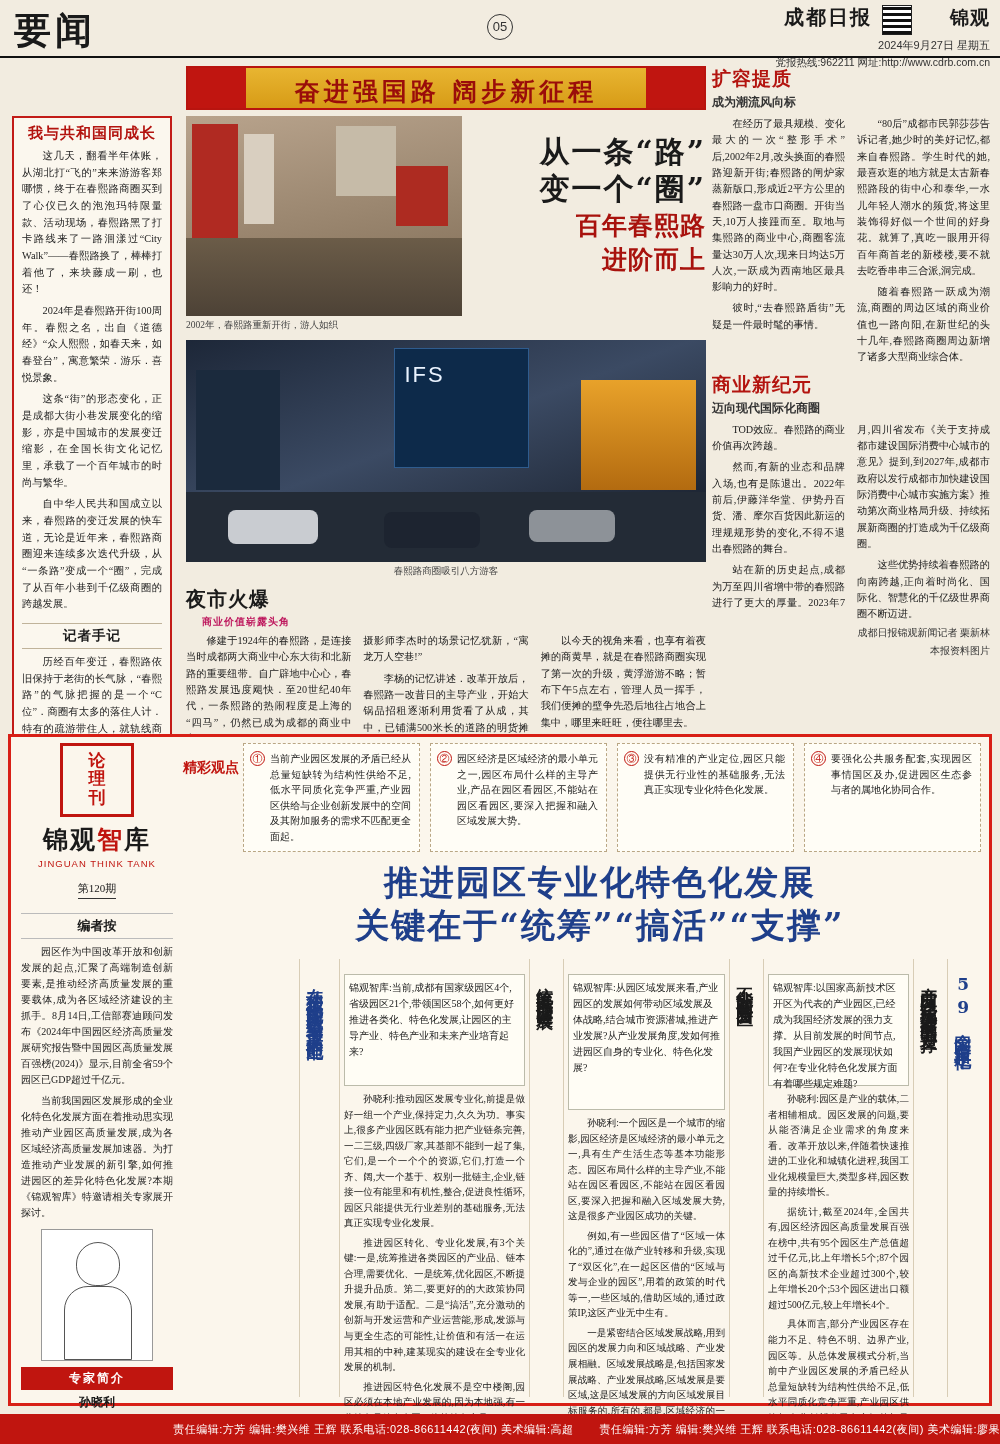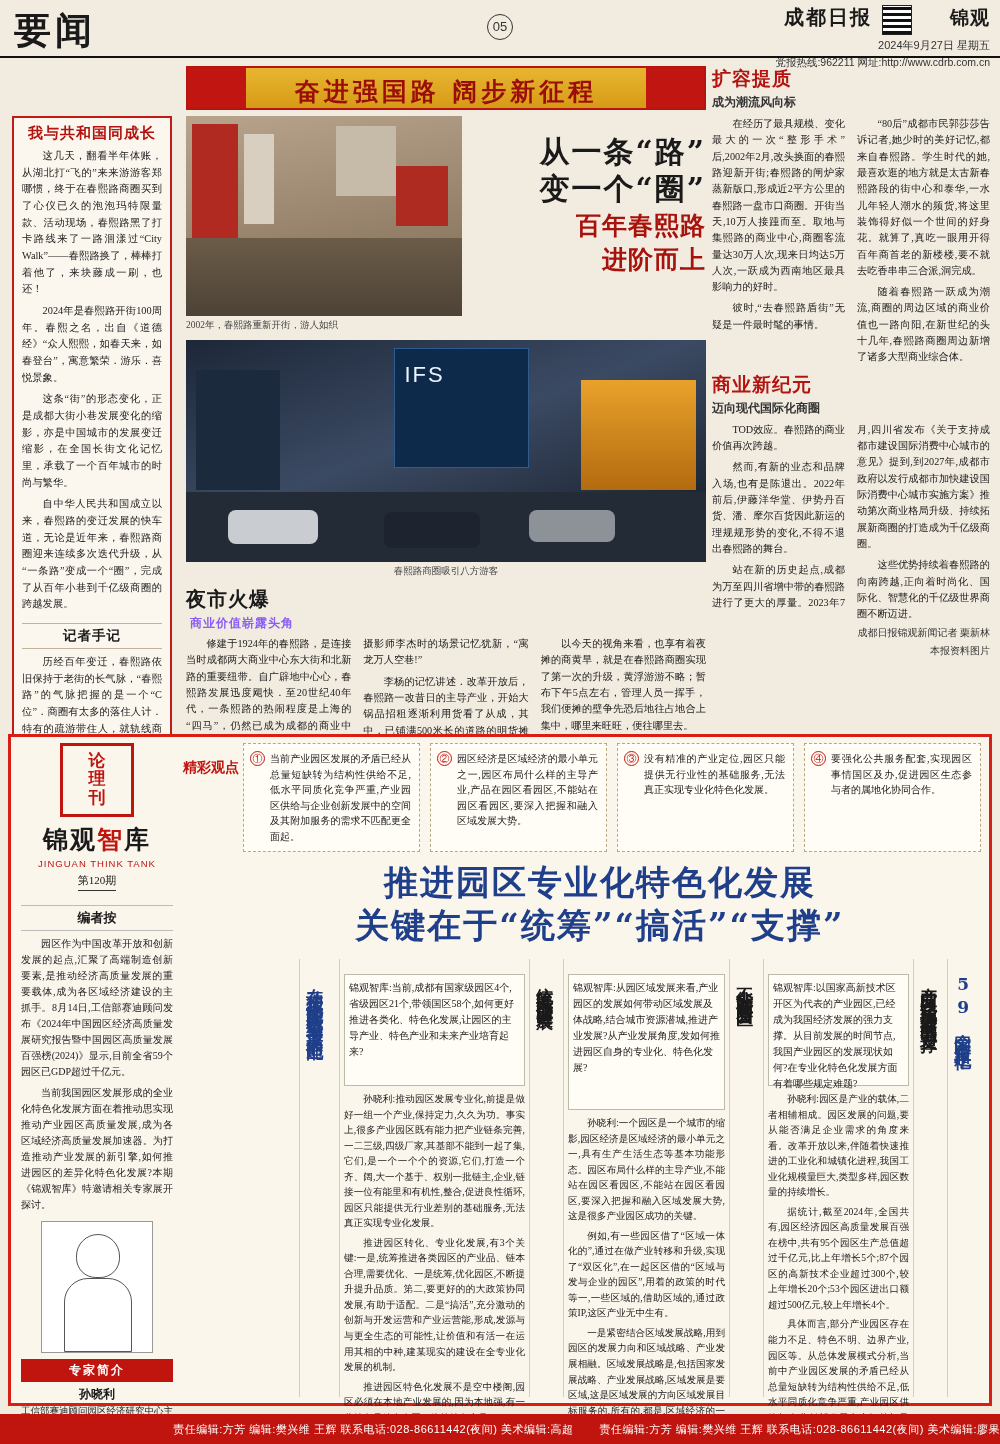--- a/index.html
+++ b/index.html
@@ -79,21 +79,21 @@
   .headline-box { float:right; width:236px; padding-top:24px; text-align:right; }
   .hl1 { font-size:30px; font-weight:bold; letter-spacing:2px; line-height:1.22; font-family:"DejaVu Serif", serif;}
   .hl2 { font-size:30px; font-weight:bold; letter-spacing:2px; line-height:1.22; font-family:"DejaVu Serif", serif;}
   .hl3 { font-size:25px; font-weight:bold; color:#a8120d; line-height:1.2; letter-spacing:1px; margin-top:4px; font-family:"DejaVu Serif", serif;}
   .cap { font-size:9.5px; color:#444; text-align:center; margin-top:3px; }
 
   .photo2 { clear:both; margin-top:8px; height:222px; width:100%; position:relative; overflow:hidden;
             background:linear-gradient(160deg,#1d2738,#3b4a63 45%,#11161f); }
 
   .sub-h { font-size:20px; font-weight:bold; letter-spacing:1px; margin-top:8px; font-family:"DejaVu Serif", serif;}
-  .sub-s { font-size:12px; font-weight:bold; color:#8b5cf6; margin:2px 0 4px 4px; letter-spacing:1px;}
+  .sub-s { font-size:10px; font-weight:bold; color:#be185d; margin:2px 0 4px 16px; letter-spacing:1px;}
 
   .cols3 { column-count:3; column-gap:12px; font-size:10.2px; line-height:1.6; text-align:justify; }
   .cols3 p { margin:0 0 5px 0; text-indent:2em; }
 
   .rh { font-size:19px; font-weight:bold; color:#b3140f; letter-spacing:1px; font-family:"DejaVu Serif", serif;}
   .rs { font-size:12px; font-weight:bold; color:#333; margin:2px 0 5px 0; }
   .rcols { column-count:2; column-gap:12px; font-size:10.2px; line-height:1.6; text-align:justify; }
   .rcols p { margin:0 0 5px 0; text-indent:2em; }
   .byline { text-align:right; font-size:10px; color:#333; margin-top:4px; }
 
@@ -104,21 +104,21 @@
   .tt-logo { position:absolute; left:10px; top:6px; width:152px; text-align:center; }
   .seal {
     width:74px; height:74px; margin:0 auto; border:3px solid #c0150f; color:#c0150f;
     font-size:17px; font-weight:bold; line-height:1.08; padding:5px 2px; letter-spacing:0;
     font-family:"DejaVu Serif", serif;
   }
   .seal span { display:block; }
   .tt-name { margin-top:6px; font-size:25px; font-weight:bold; letter-spacing:2px; font-family:"DejaVu Serif", serif;}
   .tt-name .rd { color:#c0150f; }
   .tt-en { font-size:9.5px; color:#c0150f; letter-spacing:1px; margin-top:2px; font-family:"Liberation Sans", sans-serif;}
-  .tt-issue { font-size:11px; margin-top:4px; border-bottom:1px solid #333; display:inline-block; padding-bottom:2px;}
+  .tt-issue { font-size:11px; margin-top:12px; border-bottom:1px solid #333; display:inline-block; padding-bottom:2px;}
 
   .ed-head { margin-top:14px; font-size:13px; font-weight:bold; text-align:center; border-top:1px solid #bbb; border-bottom:1px solid #bbb; padding:3px 0;}
   .ed-text { font-size:10px; line-height:1.6; text-align:justify; text-indent:2em; margin-top:5px;}
   .ed-text p { margin:0 0 5px 0; }
 
   .avatar { margin:8px auto 0 auto; width:112px; height:132px; border:1px solid #999; background:#fff; position:relative; }
   .exp-bar { margin-top:6px; background:#c0150f; color:#fff; font-size:12px; font-weight:bold; text-align:center; padding:3px 0; letter-spacing:2px;}
   .exp-name { text-align:center; font-size:12px; font-weight:bold; margin-top:4px;}
   .exp-desc { text-align:center; font-size:9.5px; line-height:1.45; margin-top:2px;}
 

